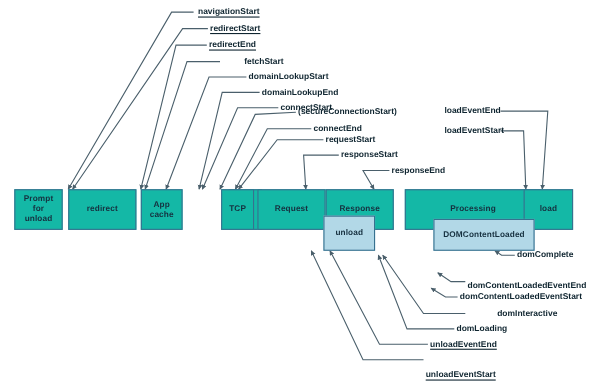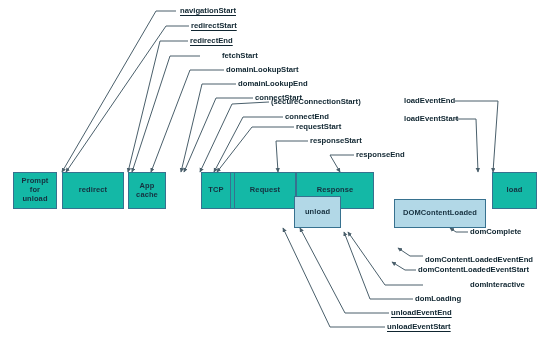--- a/index.html
+++ b/index.html
@@ -101,26 +101,29 @@
     </div>
 
   <div class="box" style="left:201px;top:172px;width:30px;height:37px;">
     <span>TCP</span>
     </div>
 
   <div class="box" style="left:234px;top:172px;width:62px;height:37px;">
     <span>Request</span>
     </div>
 
-  <div class="box" style="left:296px;top:172px;width:78px;height:37px;">
+  <div class="box" style="left:296px;top:172px;width:62px;height:37px;">
     <span>Response</span>
     </div>
 
+  <div class="box" style="left:368px;top:172px;width:124px;height:37px;">
+    <span>Processing</span>
+    </div>
 
-  <div class="box" style="left:492px;top:172px;width:45px;height:37px;">
+  <div class="box" style="left:476px;top:172px;width:45px;height:37px;">
     <span>load</span>
     </div>
 
   <div class="box sub" style="left:294px;top:196px;width:47px;height:32px;">
     <span>unload</span>
     </div>
 
   <div class="box sub" style="left:394px;top:199px;width:92px;height:29px;">
     <span>DOMContentLoaded</span>
     </div>
@@ -136,18 +139,18 @@
   <div class="lbl" style="left:285px;top:113px;">connectEnd</div>
   <div class="lbl" style="left:296px;top:123px;">requestStart</div>
   <div class="lbl" style="left:310px;top:137px;">responseStart</div>
   <div class="lbl" style="left:356px;top:151px;">responseEnd</div>
   <div class="lbl" style="left:404px;top:97px;">loadEventEnd</div>
   <div class="lbl" style="left:404px;top:115px;">loadEventStart</div>
 
   <div class="lbl" style="left:470px;top:228px;">domComplete</div>
   <div class="lbl" style="left:425px;top:256px;">domContentLoadedEventEnd</div>
   <div class="lbl" style="left:418px;top:266px;">domContentLoadedEventStart</div>
-  <div class="lbl" style="left:432px;top:281px;padding-left:38px;">domInteractive</div>
+  <div class="lbl" style="left:414px;top:281px;padding-left:38px;">domInteractive</div>
   <div class="lbl" style="left:415px;top:295px;">domLoading</div>
   <div class="lbl link" style="left:391px;top:309px;">unloadEventEnd</div>
-  <div class="lbl link" style="left:387px;top:323px;text-decoration:underline;">unloadEventStart</div>
+  <div class="lbl link" style="left:387px;top:337px;text-decoration:underline;">unloadEventStart</div>
 
 </div>
 
 </body></html>

